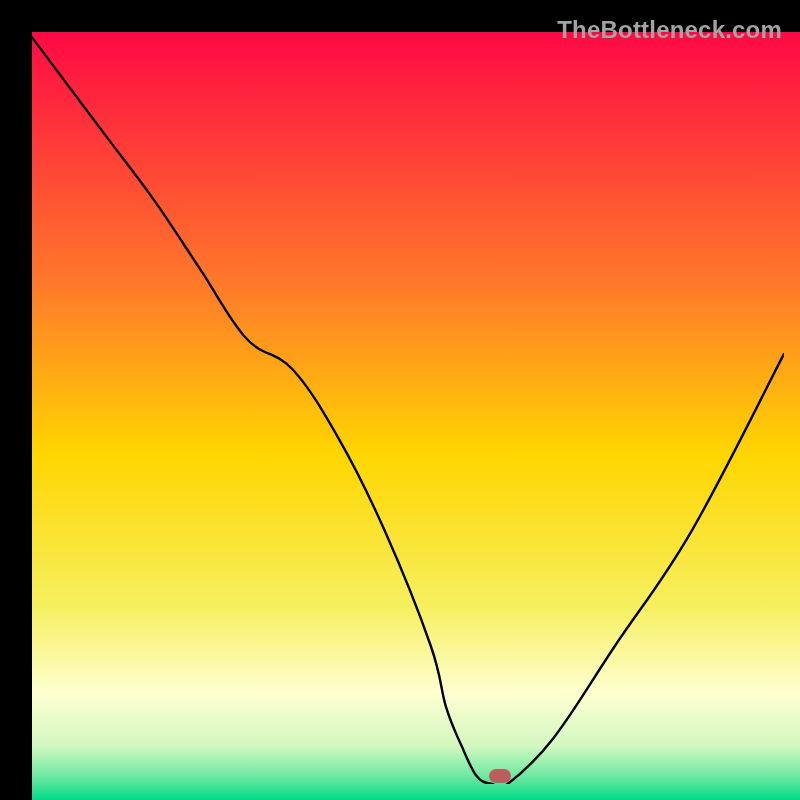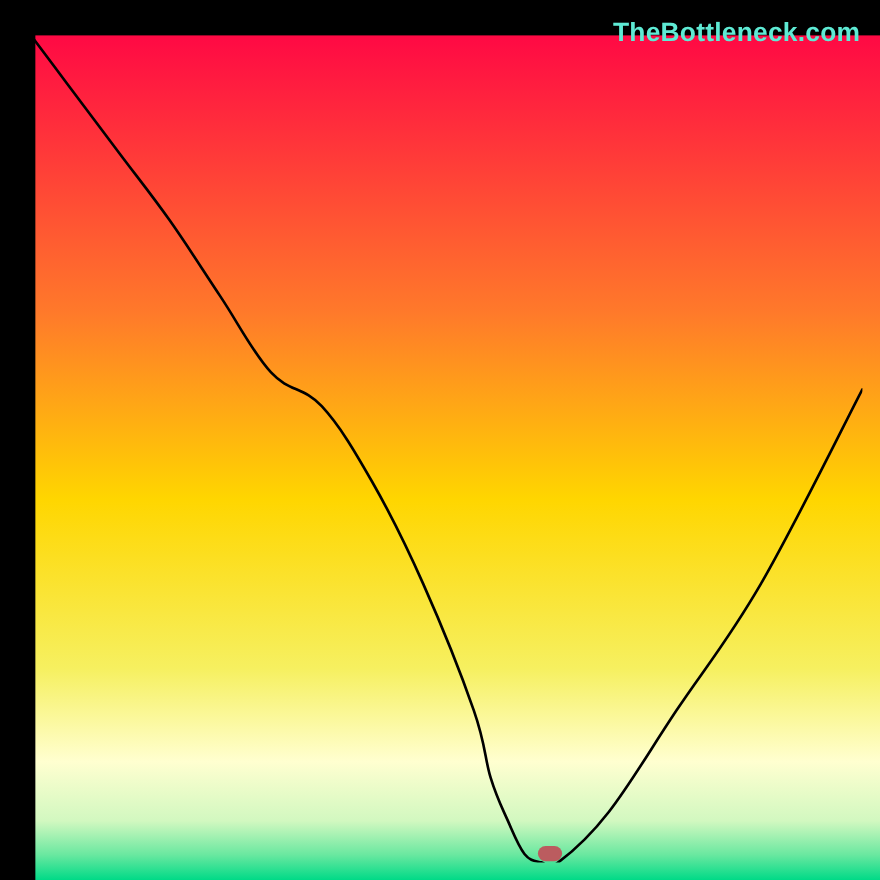--- a/index.html
+++ b/index.html
@@ -18,21 +18,21 @@
     height: 768px;
     background: #000000;
   }
   .watermark {
     position: absolute;
     top: 0px;
     right: 2px;
     font-family: Arial, Helvetica, sans-serif;
     font-size: 24px;
     font-weight: 600;
-    color: #5eead4;
+    color: #a3a3a3;
     letter-spacing: 0.2px;
   }
   .plot {
     position: absolute;
     left: 16px;
     top: 16px;
     width: 768px;
     height: 768px;
   }
   .curve {

